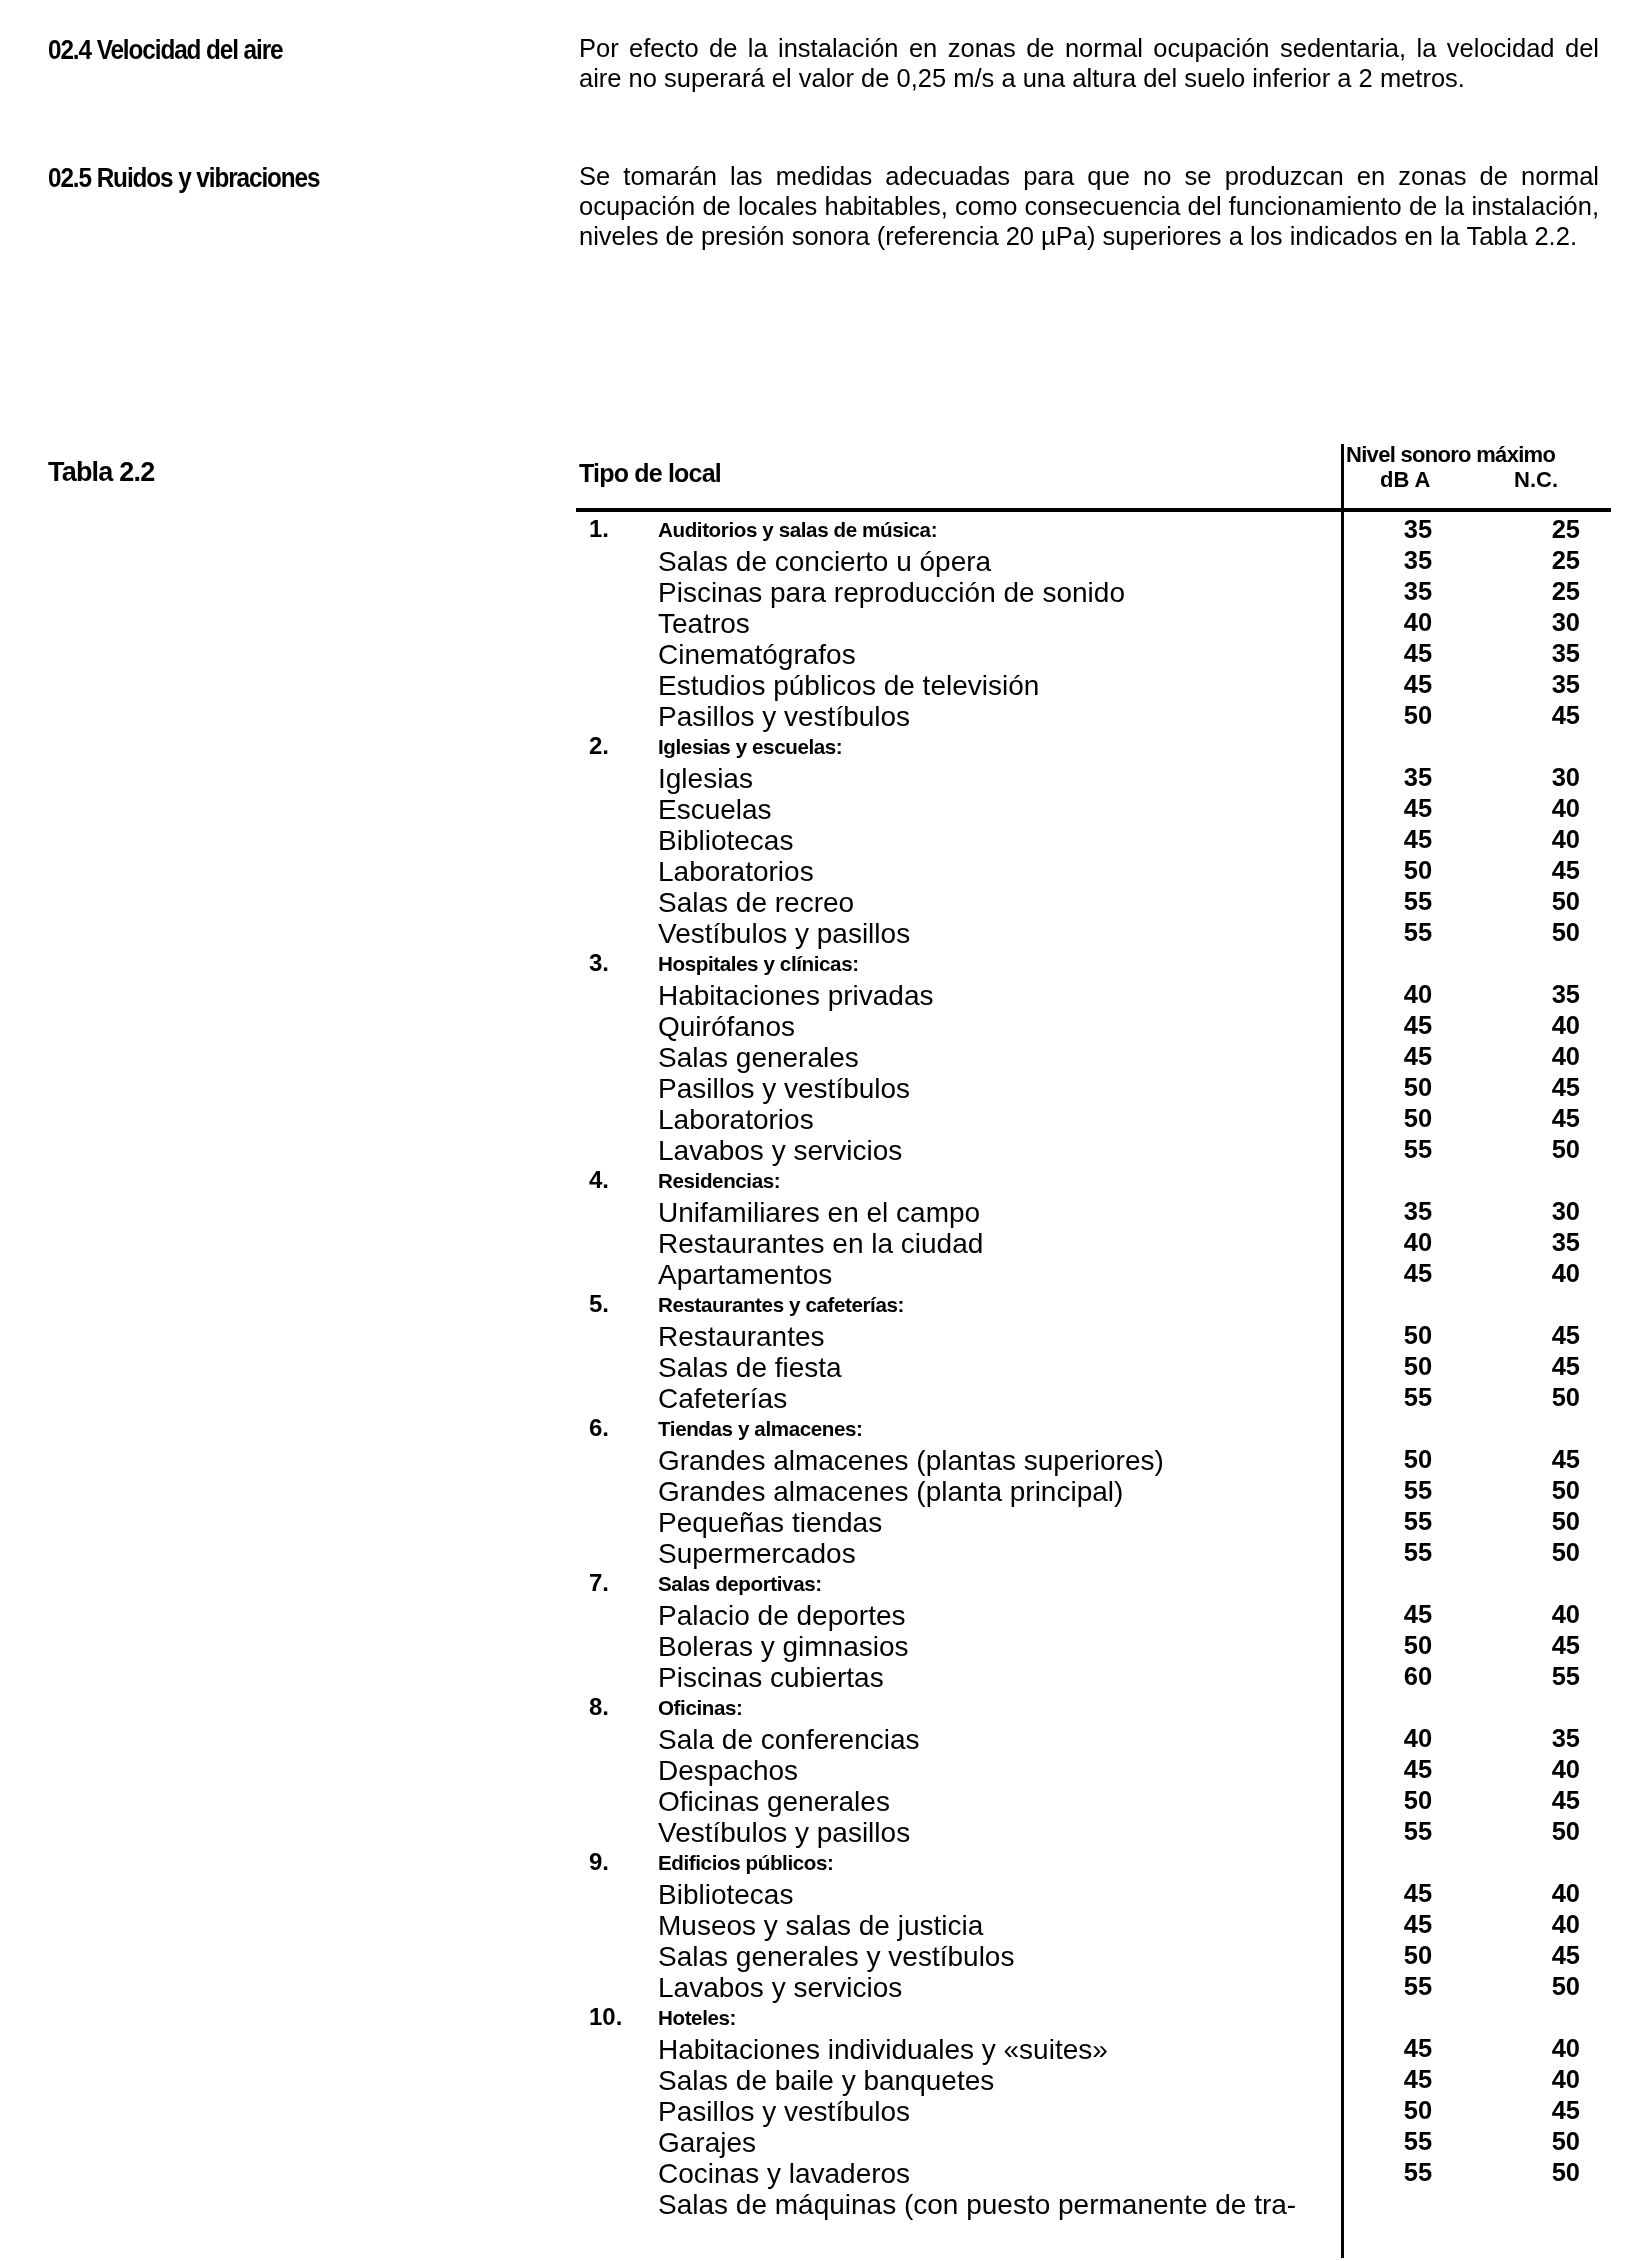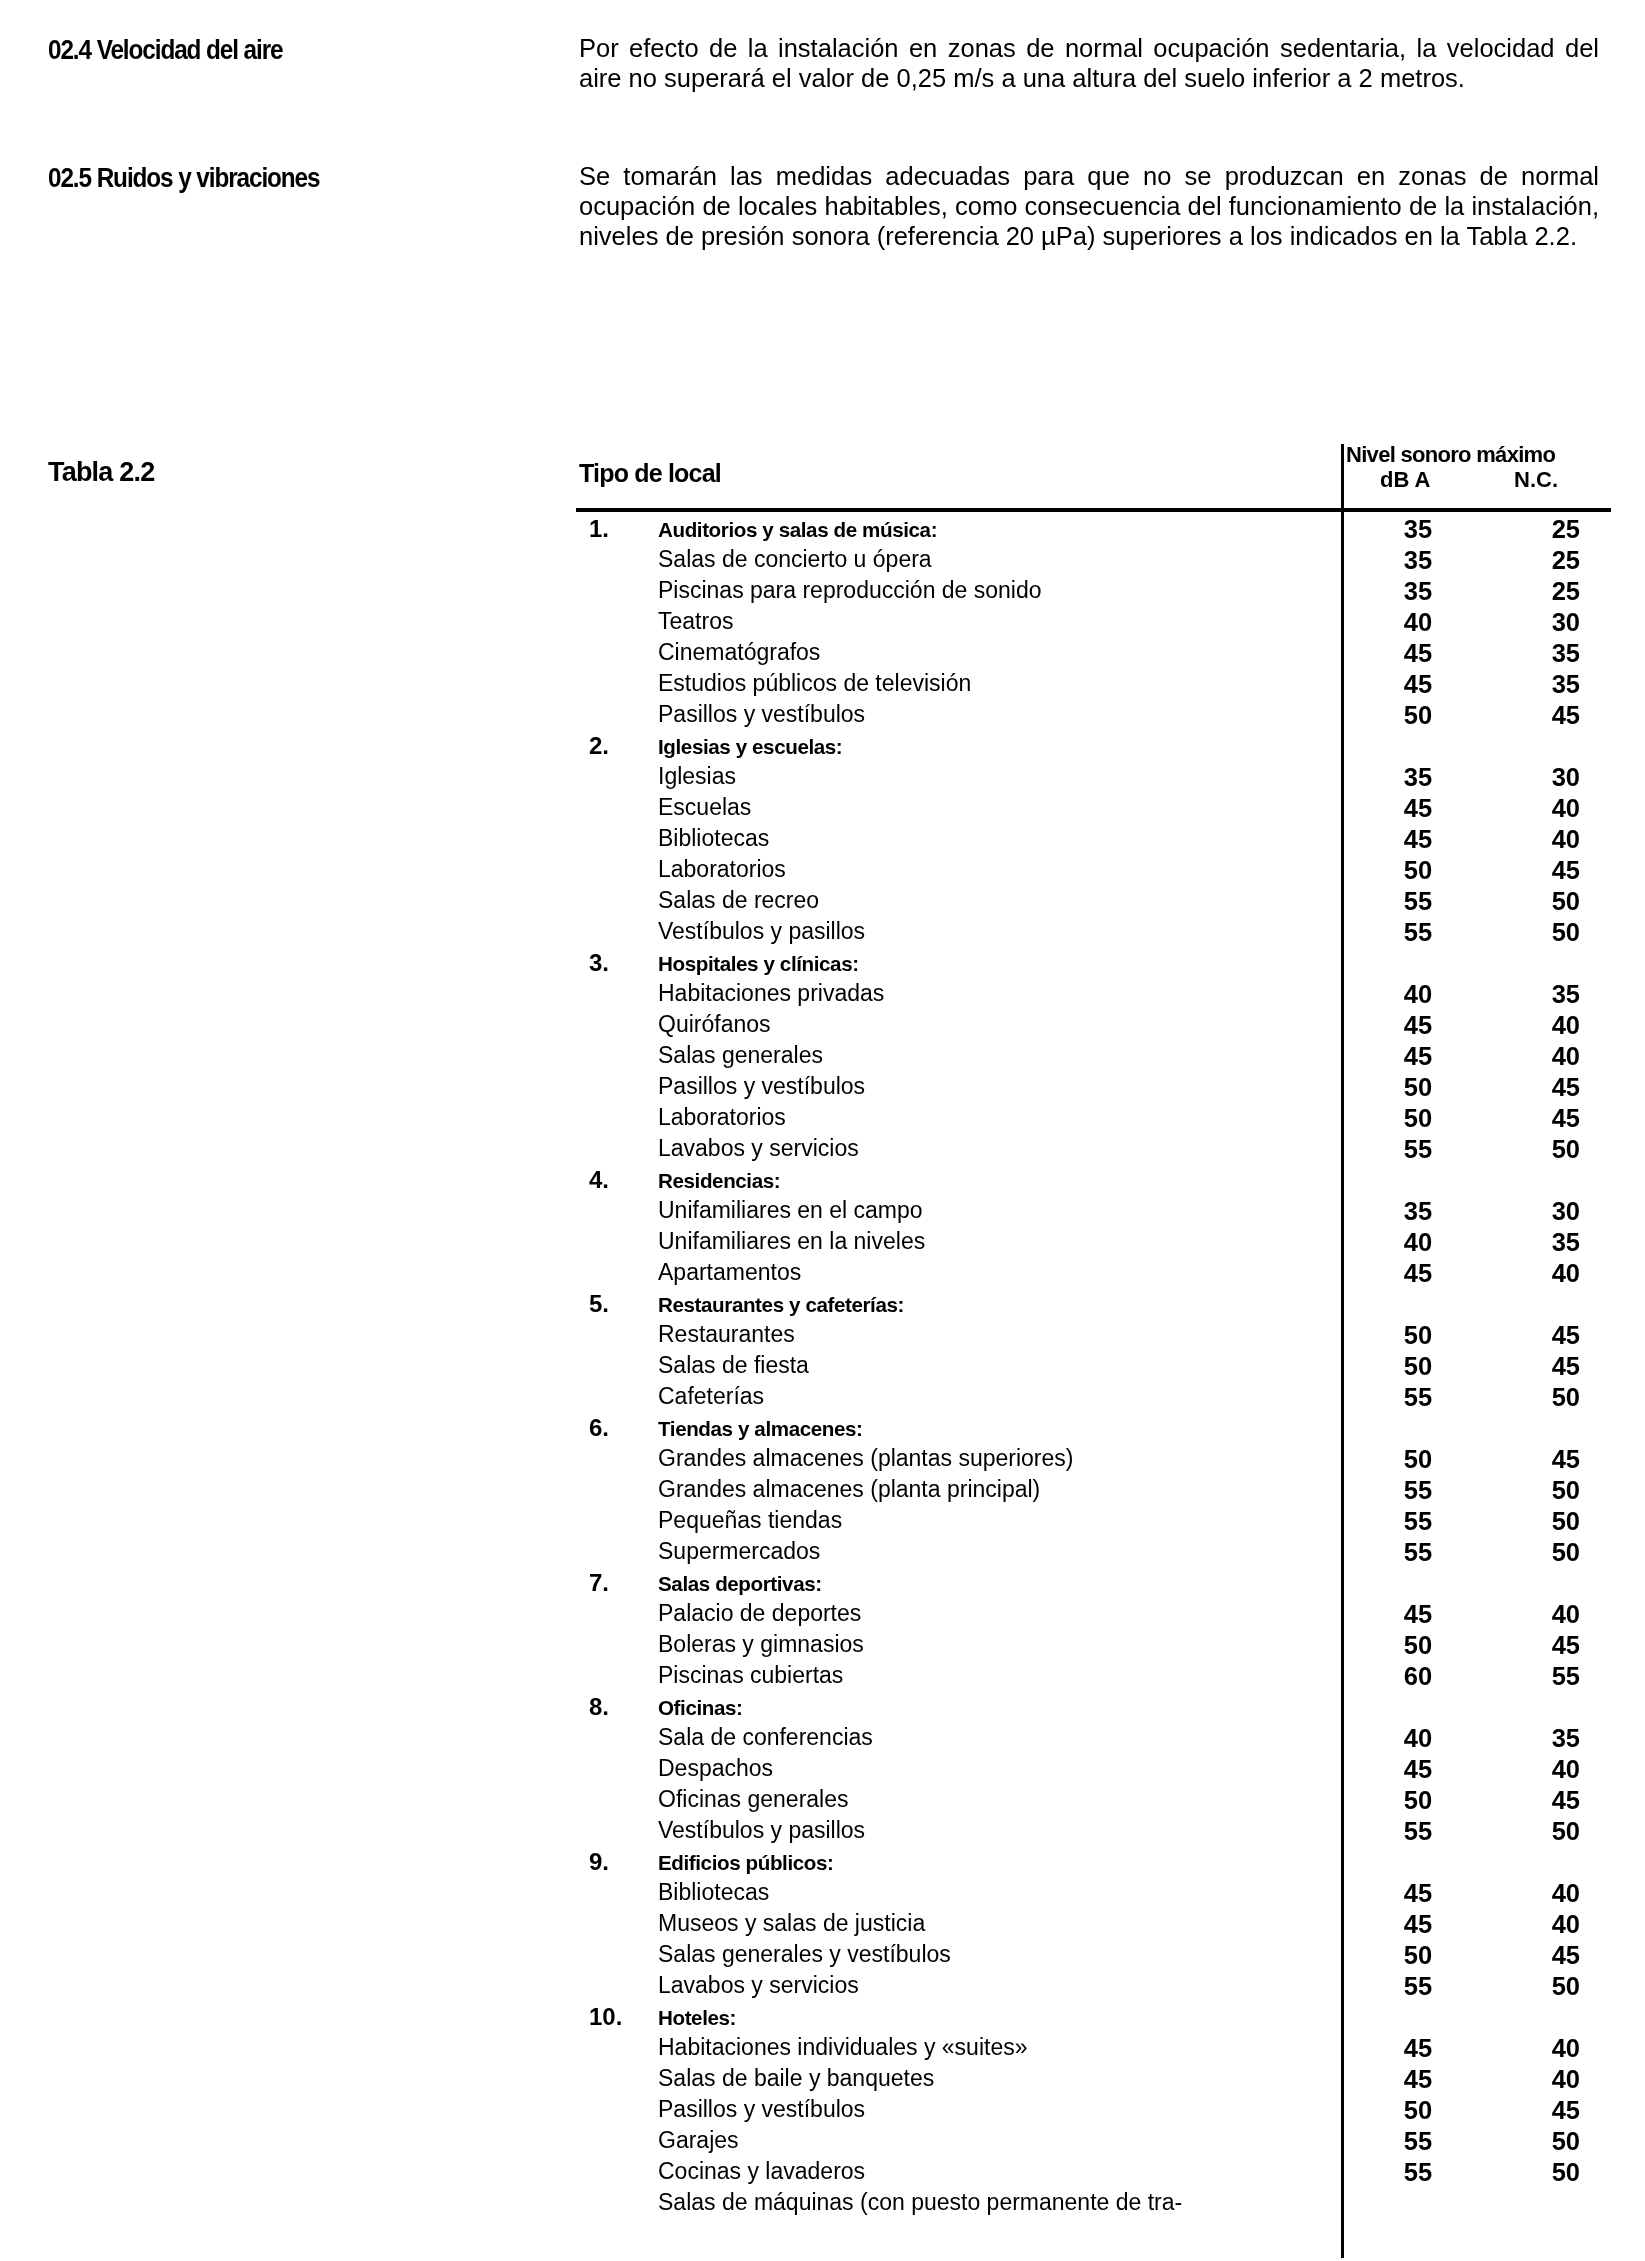--- a/index.html
+++ b/index.html
@@ -11,21 +11,21 @@
   .tbl-label { font-weight:bold; font-size:27px; letter-spacing:-0.8px; }
   .hdr-tipo { font-weight:bold; font-size:25px; letter-spacing:-0.8px; }
   .hdr-nivel { font-weight:bold; font-size:22px; letter-spacing:-0.7px; }
   .hdr-sub { font-weight:bold; font-size:22px; }
   .rule-h { background:#000; height:4.1px; }
   .rule-v { background:#000; width:3.3px; }
   .rows { position:absolute; left:576px; top:515px; width:1036px; }
   .row { position:relative; height:31px; }
   .row .num { position:absolute; left:13px; top:0; width:58px; font-weight:bold; font-size:24px; }
   .row .cat { position:absolute; left:82px; top:2.5px; font-weight:bold; font-size:20.6px; letter-spacing:-0.4px; }
-  .row .item { position:absolute; left:82px; top:0; font-size:23px; white-space:nowrap; }
+  .row .item { position:absolute; left:82px; top:0; font-size:28px; white-space:nowrap; }
   .row .dba { position:absolute; left:813px; width:58px; text-align:center; top:0; font-size:25.5px; font-weight:bold; }
   .row .nc { position:absolute; left:946px; width:58px; text-align:right; top:0; font-size:25.5px; font-weight:bold; }
 </style>
 </head>
 <body>
 
 <div class="abs sec-title" style="left:48px;top:35px;">02.4 Velocidad del aire</div>
 <div class="abs para" style="left:579px;top:33px;">Por efecto de la instalación en zonas de normal ocupación sedentaria, la velocidad del aire no superará el valor de 0,25 m/s a una altura del suelo inferior a 2 metros.</div>
 
 <div class="abs sec-title" style="left:48px;top:163px;">02.5 Ruidos y vibraciones</div>
@@ -149,21 +149,21 @@
     <div class="row">
       <span class="num">4.</span>
       <span class="cat">Residencias:</span>
     </div>
     <div class="row">
       <span class="item">Unifamiliares en el campo</span>
       <span class="dba">35</span>
       <span class="nc">30</span>
     </div>
     <div class="row">
-      <span class="item">Unifamiliares en la niveles</span>
+      <span class="item">Restaurantes en la ciudad</span>
       <span class="dba">40</span>
       <span class="nc">35</span>
     </div>
     <div class="row">
       <span class="item">Apartamentos</span>
       <span class="dba">45</span>
       <span class="nc">40</span>
     </div>
     <div class="row">
       <span class="num">5.</span>

